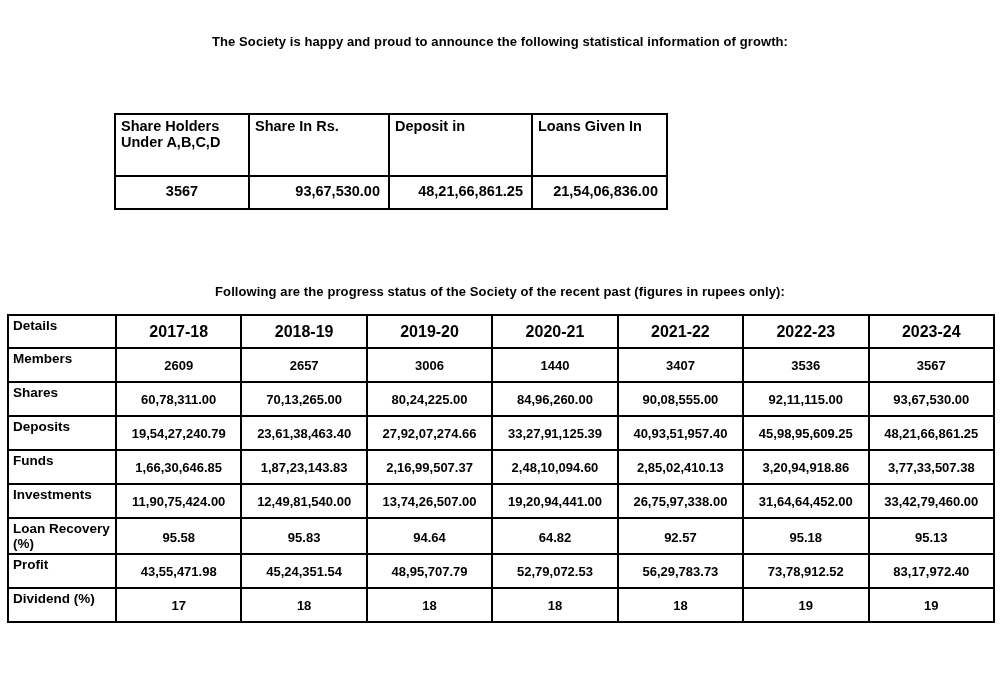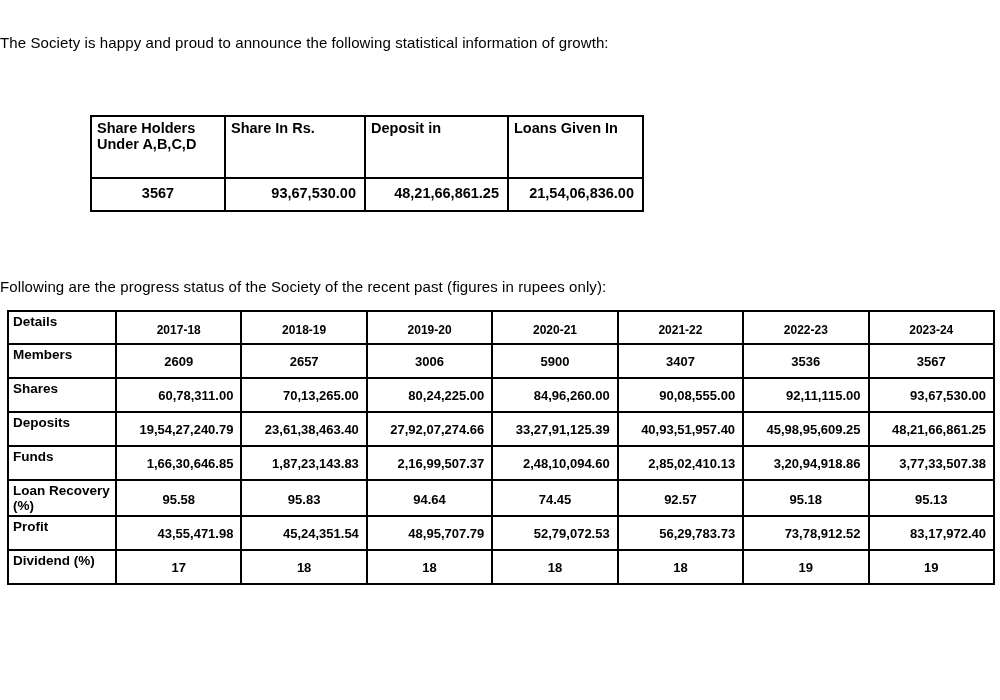--- a/index.html
+++ b/index.html
@@ -6,33 +6,34 @@
   html, body {
     margin: 0; padding: 0;
     width: 1000px; height: 700px;
     background: #ffffff;
     font-family: "Liberation Sans", sans-serif;
     color: #000;
   }
   .page { width: 1000px; height: 700px; overflow: hidden; }
 
   .heading {
-    font-weight: normal;
-    font-size: 15px;
+    text-align: center;
+    font-weight: bold;
+    font-size: 13px;
     letter-spacing: 0.1px;
   }
   #growth-heading { padding-top: 34px; margin: 0; }
-  #progress-heading { margin: 0; padding-top: 66px; }
+  #progress-heading { margin: 8px; padding-top: 66px; }
 
   table { border-collapse: collapse; table-layout: fixed; }
   th, td { border: 2px solid #000; }
 
   
   .summary-table {
-    margin: 64px 0 0 90px;
+    margin: 64px 0 0 114px;
     width: 552px;
     padding-left: 48px;
   }
   .summary-table th {
     text-align: left;
     vertical-align: top;
     font-size: 14.5px;
     padding: 3px 5px;
     height: 62px;
   }
@@ -49,35 +50,35 @@
     margin: 15px 0 0 7px;
     width: 988px;
   }
   .progress-table th.lbl {
     text-align: left;
     vertical-align: top;
     font-size: 13.5px;
     padding: 2px 4px;
   }
   .progress-table th.yr {
-    font-size: 12px;
+    font-size: 16px;
     vertical-align: bottom;
     padding: 0 4px 6px 4px;
     height: 33px;
     text-align: center;
   }
   .progress-table td {
     font-size: 13px;
     font-weight: bold;
     height: 34px;
     vertical-align: bottom;
     padding: 0 7px 8px 7px;
   }
   .progress-table td.ctr { text-align: center; }
-  .progress-table td.num { text-align: right; }
+  .progress-table td.num { text-align: center; }
   .c { text-align: center; }
   .r { text-align: right; }
 </style>
 </head>
 <body>
 
 <div class="page">
 
   <p id="growth-heading" class="heading">The Society is happy and proud to announce the following statistical information of growth:</p>
 
@@ -130,21 +131,21 @@
         <th class="yr">2022-23</th>
         <th class="yr">2023-24</th>
       </tr>
     </thead>
     <tbody id="progress-body">
   <tr>
     <th class="lbl">Members</th>
     <td class="ctr">2609</td>
     <td class="ctr">2657</td>
     <td class="ctr">3006</td>
-    <td class="ctr">5900</td>
+    <td class="ctr">1440</td>
     <td class="ctr">3407</td>
     <td class="ctr">3536</td>
     <td class="ctr">3567</td>
   </tr>
 
   <tr>
     <th class="lbl">Shares</th>
     <td class="num">60,78,311.00</td>
     <td class="num">70,13,265.00</td>
     <td class="num">80,24,225.00</td>
@@ -169,28 +170,38 @@
     <th class="lbl">Funds</th>
     <td class="num">1,66,30,646.85</td>
     <td class="num">1,87,23,143.83</td>
     <td class="num">2,16,99,507.37</td>
     <td class="num">2,48,10,094.60</td>
     <td class="num">2,85,02,410.13</td>
     <td class="num">3,20,94,918.86</td>
     <td class="num">3,77,33,507.38</td>
   </tr>
 
+  <tr>
+    <th class="lbl">Investments</th>
+    <td class="num">11,90,75,424.00</td>
+    <td class="num">12,49,81,540.00</td>
+    <td class="num">13,74,26,507.00</td>
+    <td class="num">19,20,94,441.00</td>
+    <td class="num">26,75,97,338.00</td>
+    <td class="num">31,64,64,452.00</td>
+    <td class="num">33,42,79,460.00</td>
+  </tr>
 
 
   <tr>
     <th class="lbl">Loan Recovery (%)</th>
     <td class="ctr">95.58</td>
     <td class="ctr">95.83</td>
     <td class="ctr">94.64</td>
-    <td class="ctr">74.45</td>
+    <td class="ctr">64.82</td>
     <td class="ctr">92.57</td>
     <td class="ctr">95.18</td>
     <td class="ctr">95.13</td>
   </tr>
 
   <tr>
     <th class="lbl">Profit</th>
     <td class="num">43,55,471.98</td>
     <td class="num">45,24,351.54</td>
     <td class="num">48,95,707.79</td>

